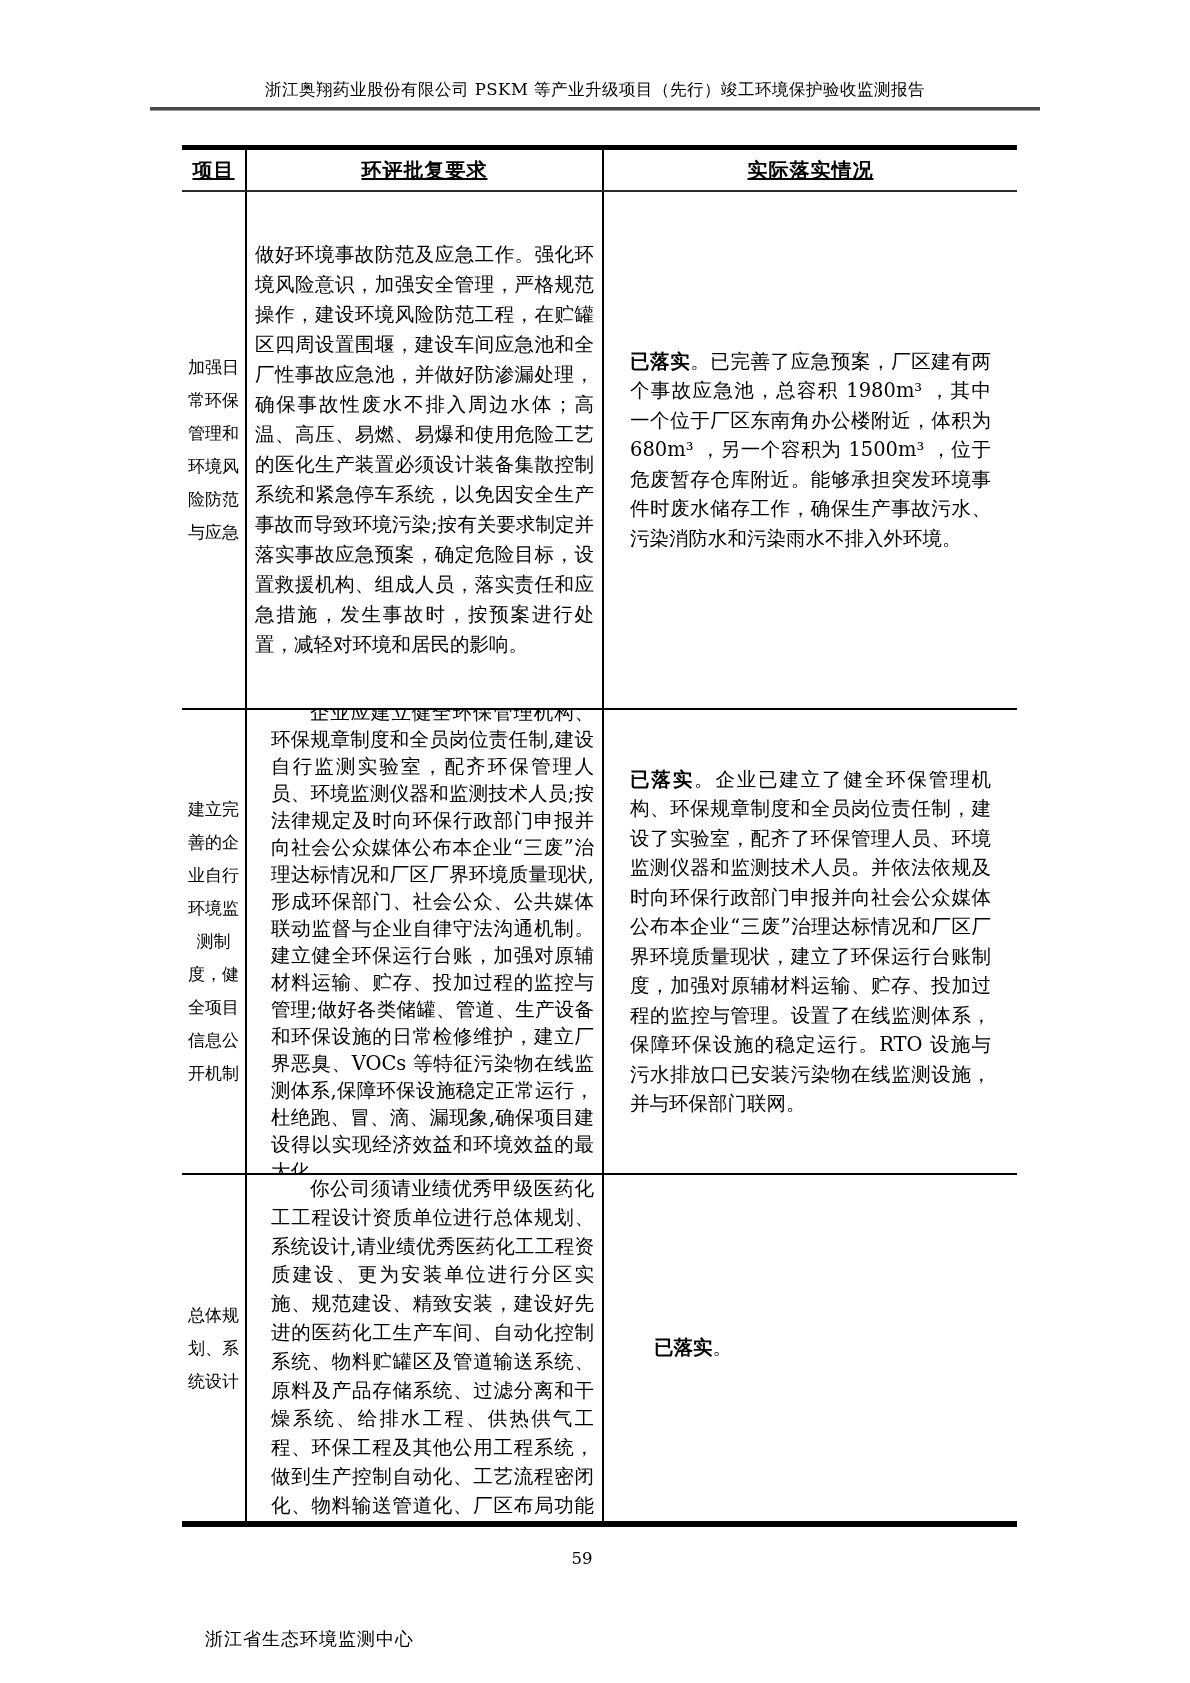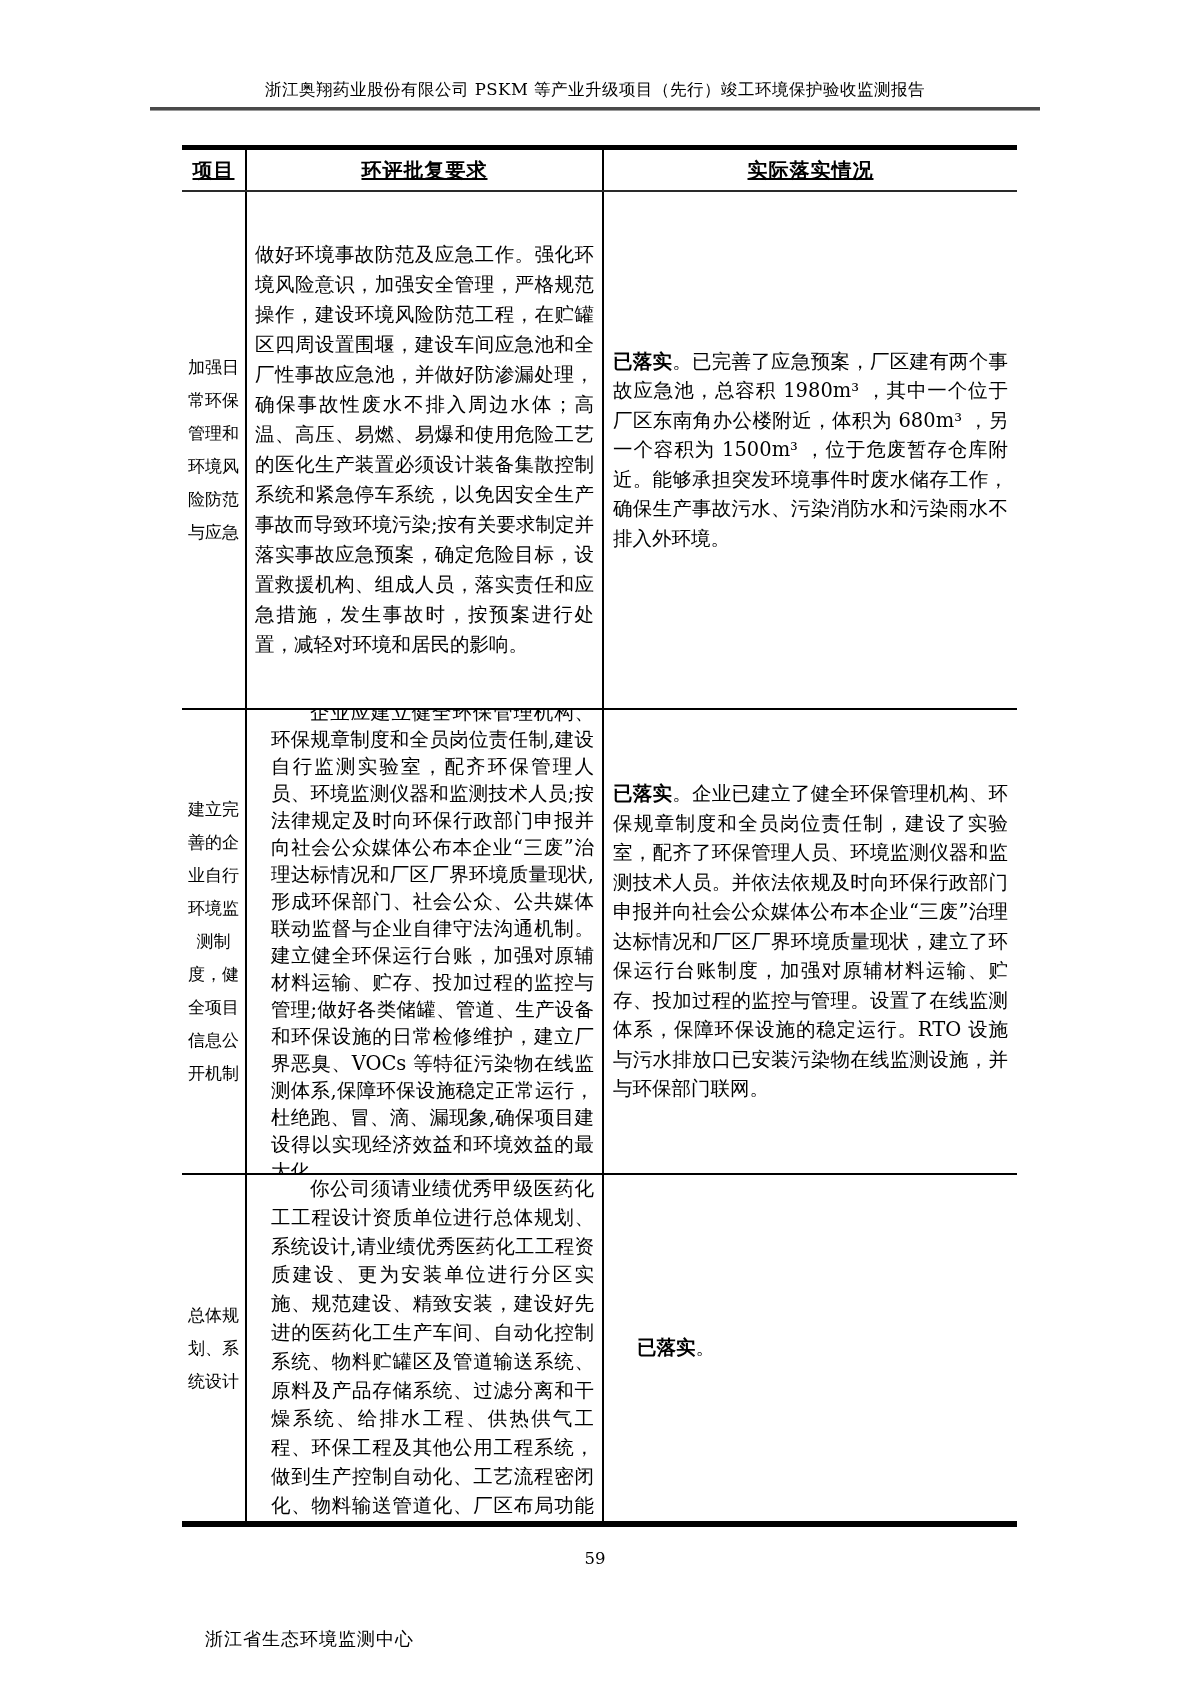--- a/index.html
+++ b/index.html
@@ -45,29 +45,29 @@
   .req-text {
     text-align:justify; text-justify:inter-ideograph;
     font-size:19.5px; padding:0 8px;
   }
   .r0 .req-text { line-height:30px; }
   .r1 .req-text { line-height:27px; }
   .r2 .req-text { line-height:28.8px; }
   .req-text.indent { text-indent:2em;padding-left:24px; }
   .status-text {
     text-align:justify; text-justify:inter-ideograph;
-    font-size:19.5px; line-height:29.5px; padding:0 9px;
+    font-size:19.5px; line-height:29.5px; padding:0 26px;
   }
   .status-text b { font-weight:bold; }
   .r2 .status-text { text-align:left;margin-left:24px; }
   .doc-footer-org {
     position:absolute; left:185px; top:1627px; font-size:18px; letter-spacing:1px;margin-left:20px;
   }
   .doc-footer-page {
-    position:absolute; left:150px; top:1549px; width:890px;
+    position:absolute; left:137px; top:1549px; width:890px;
     text-align:center; font-size:16.5px;
   }
 </style>
 </head>
 <body>
 
 <div class="page">
 
   <div class="doc-title">浙江奥翔药业股份有限公司 PSKM 等产业升级项目（先行）竣工环境保护验收监测报告</div>
   <div class="doc-rule"></div>

